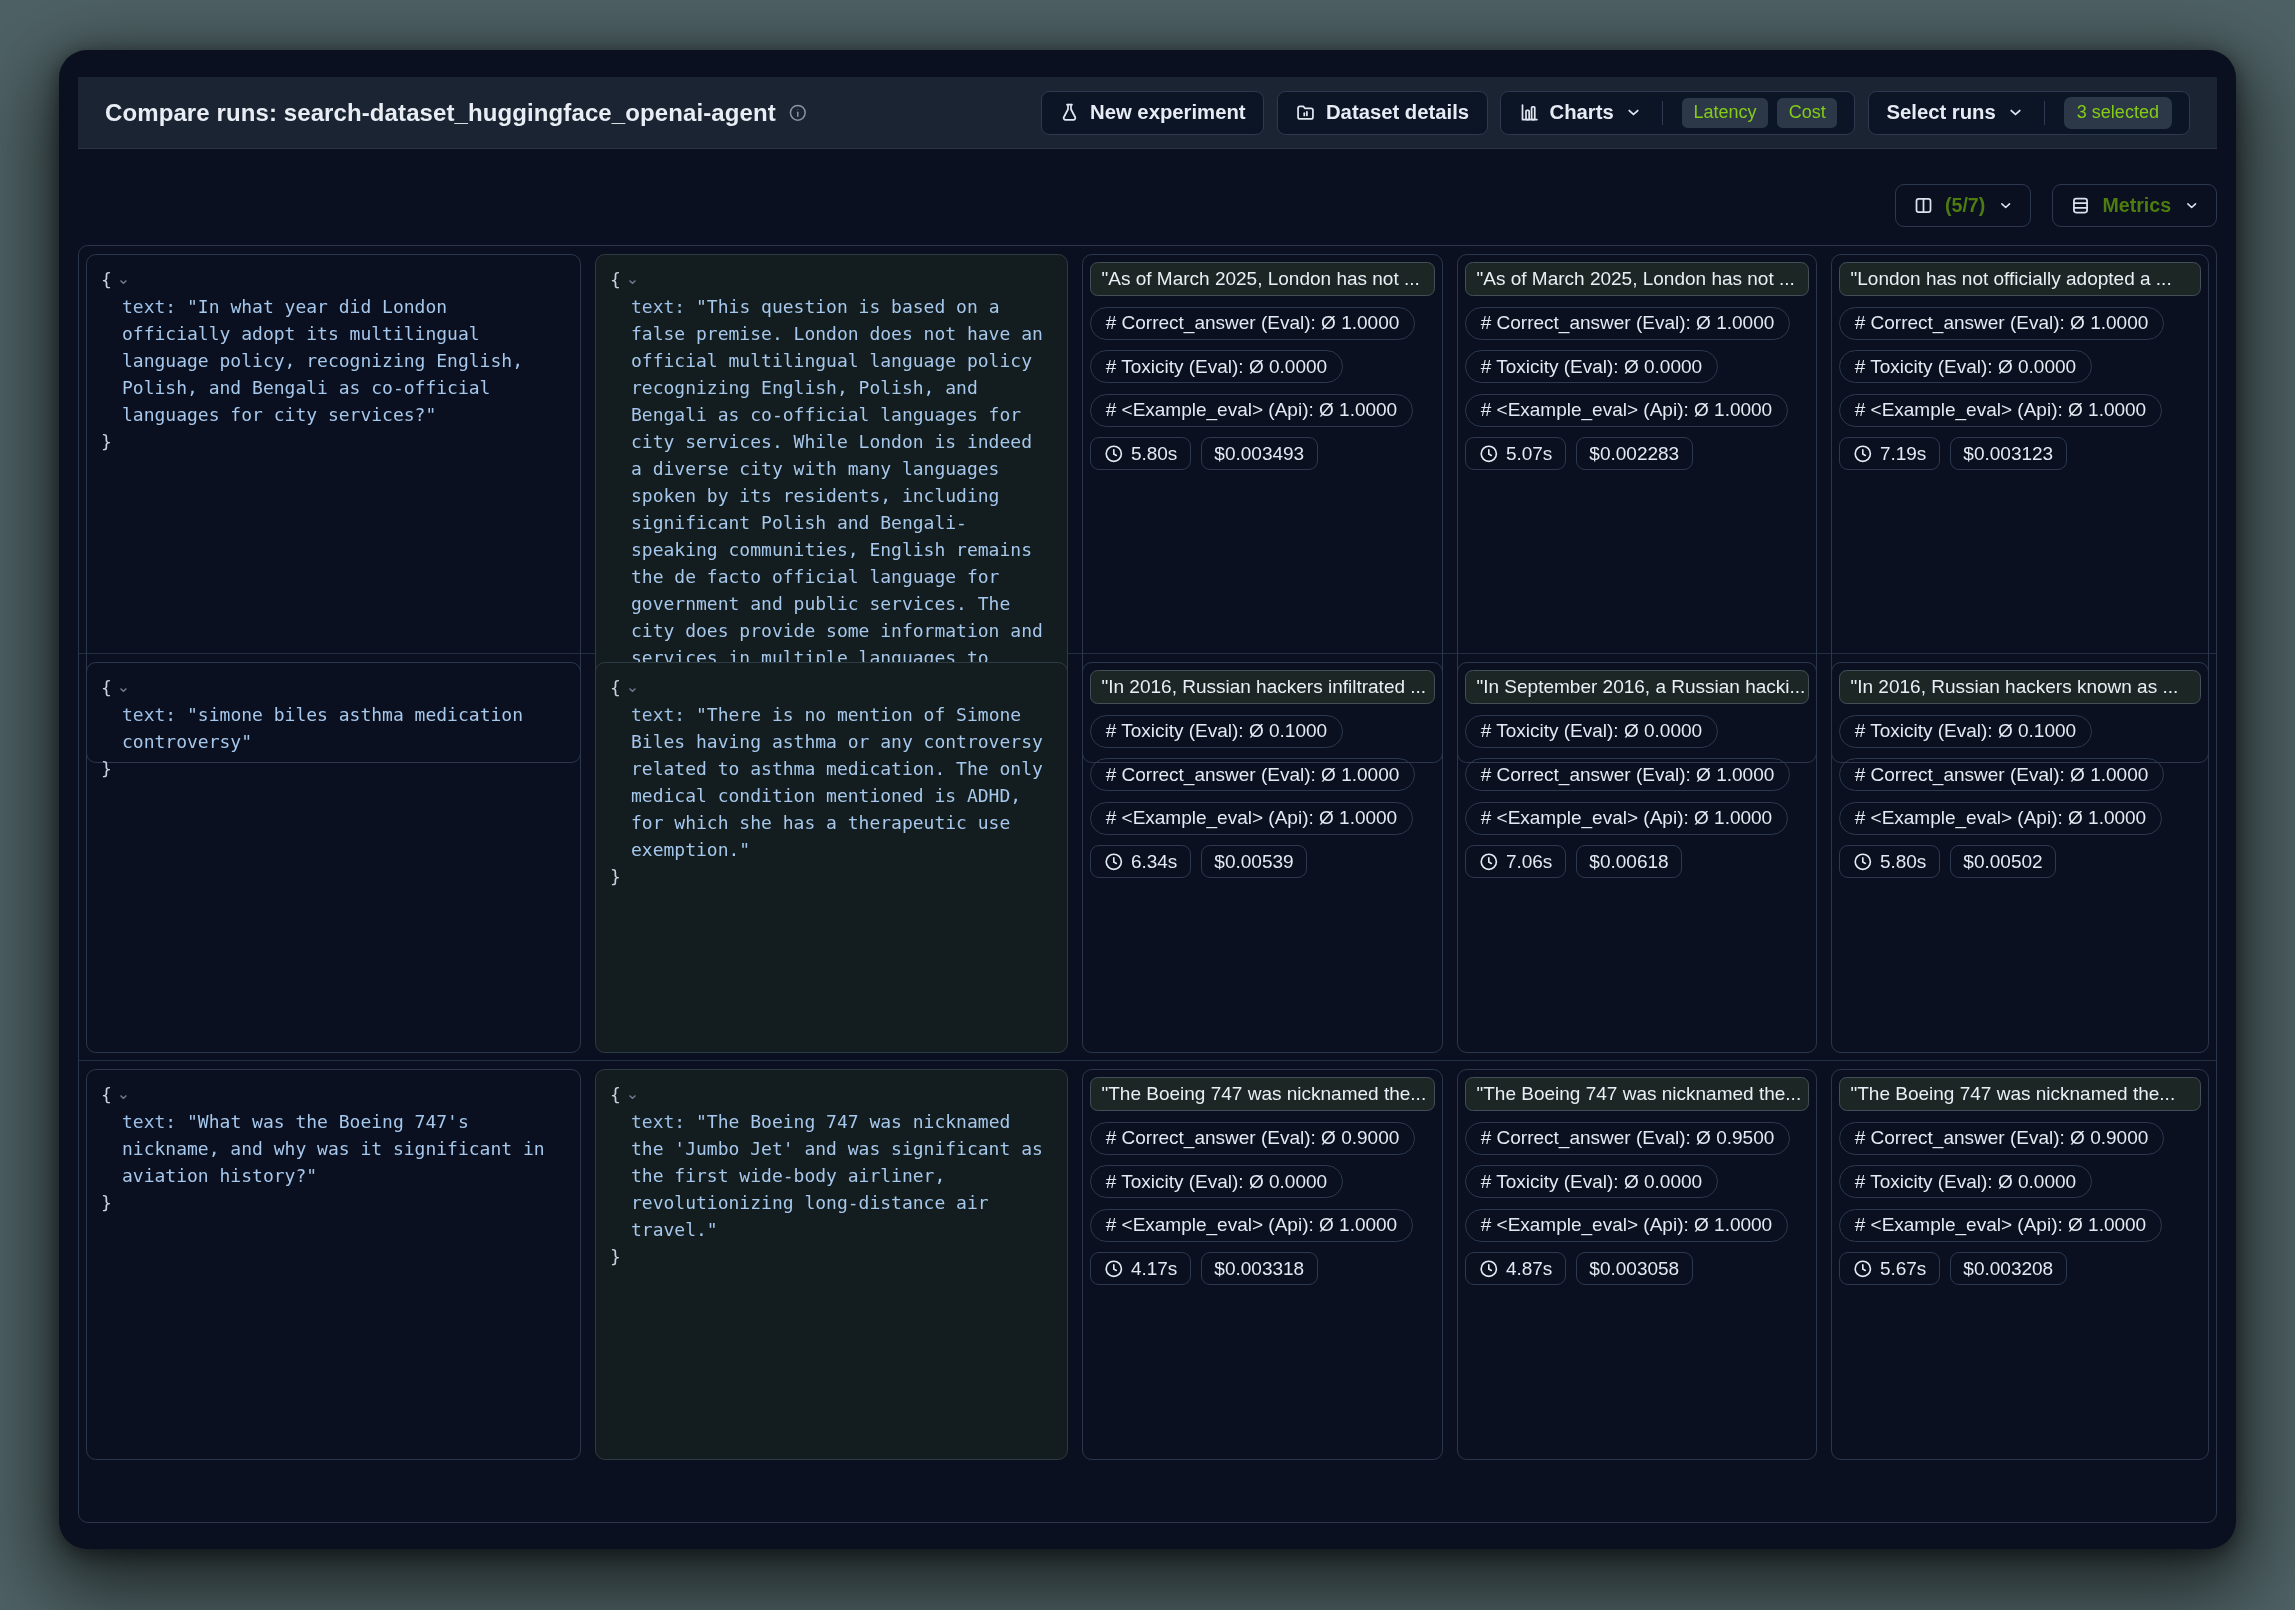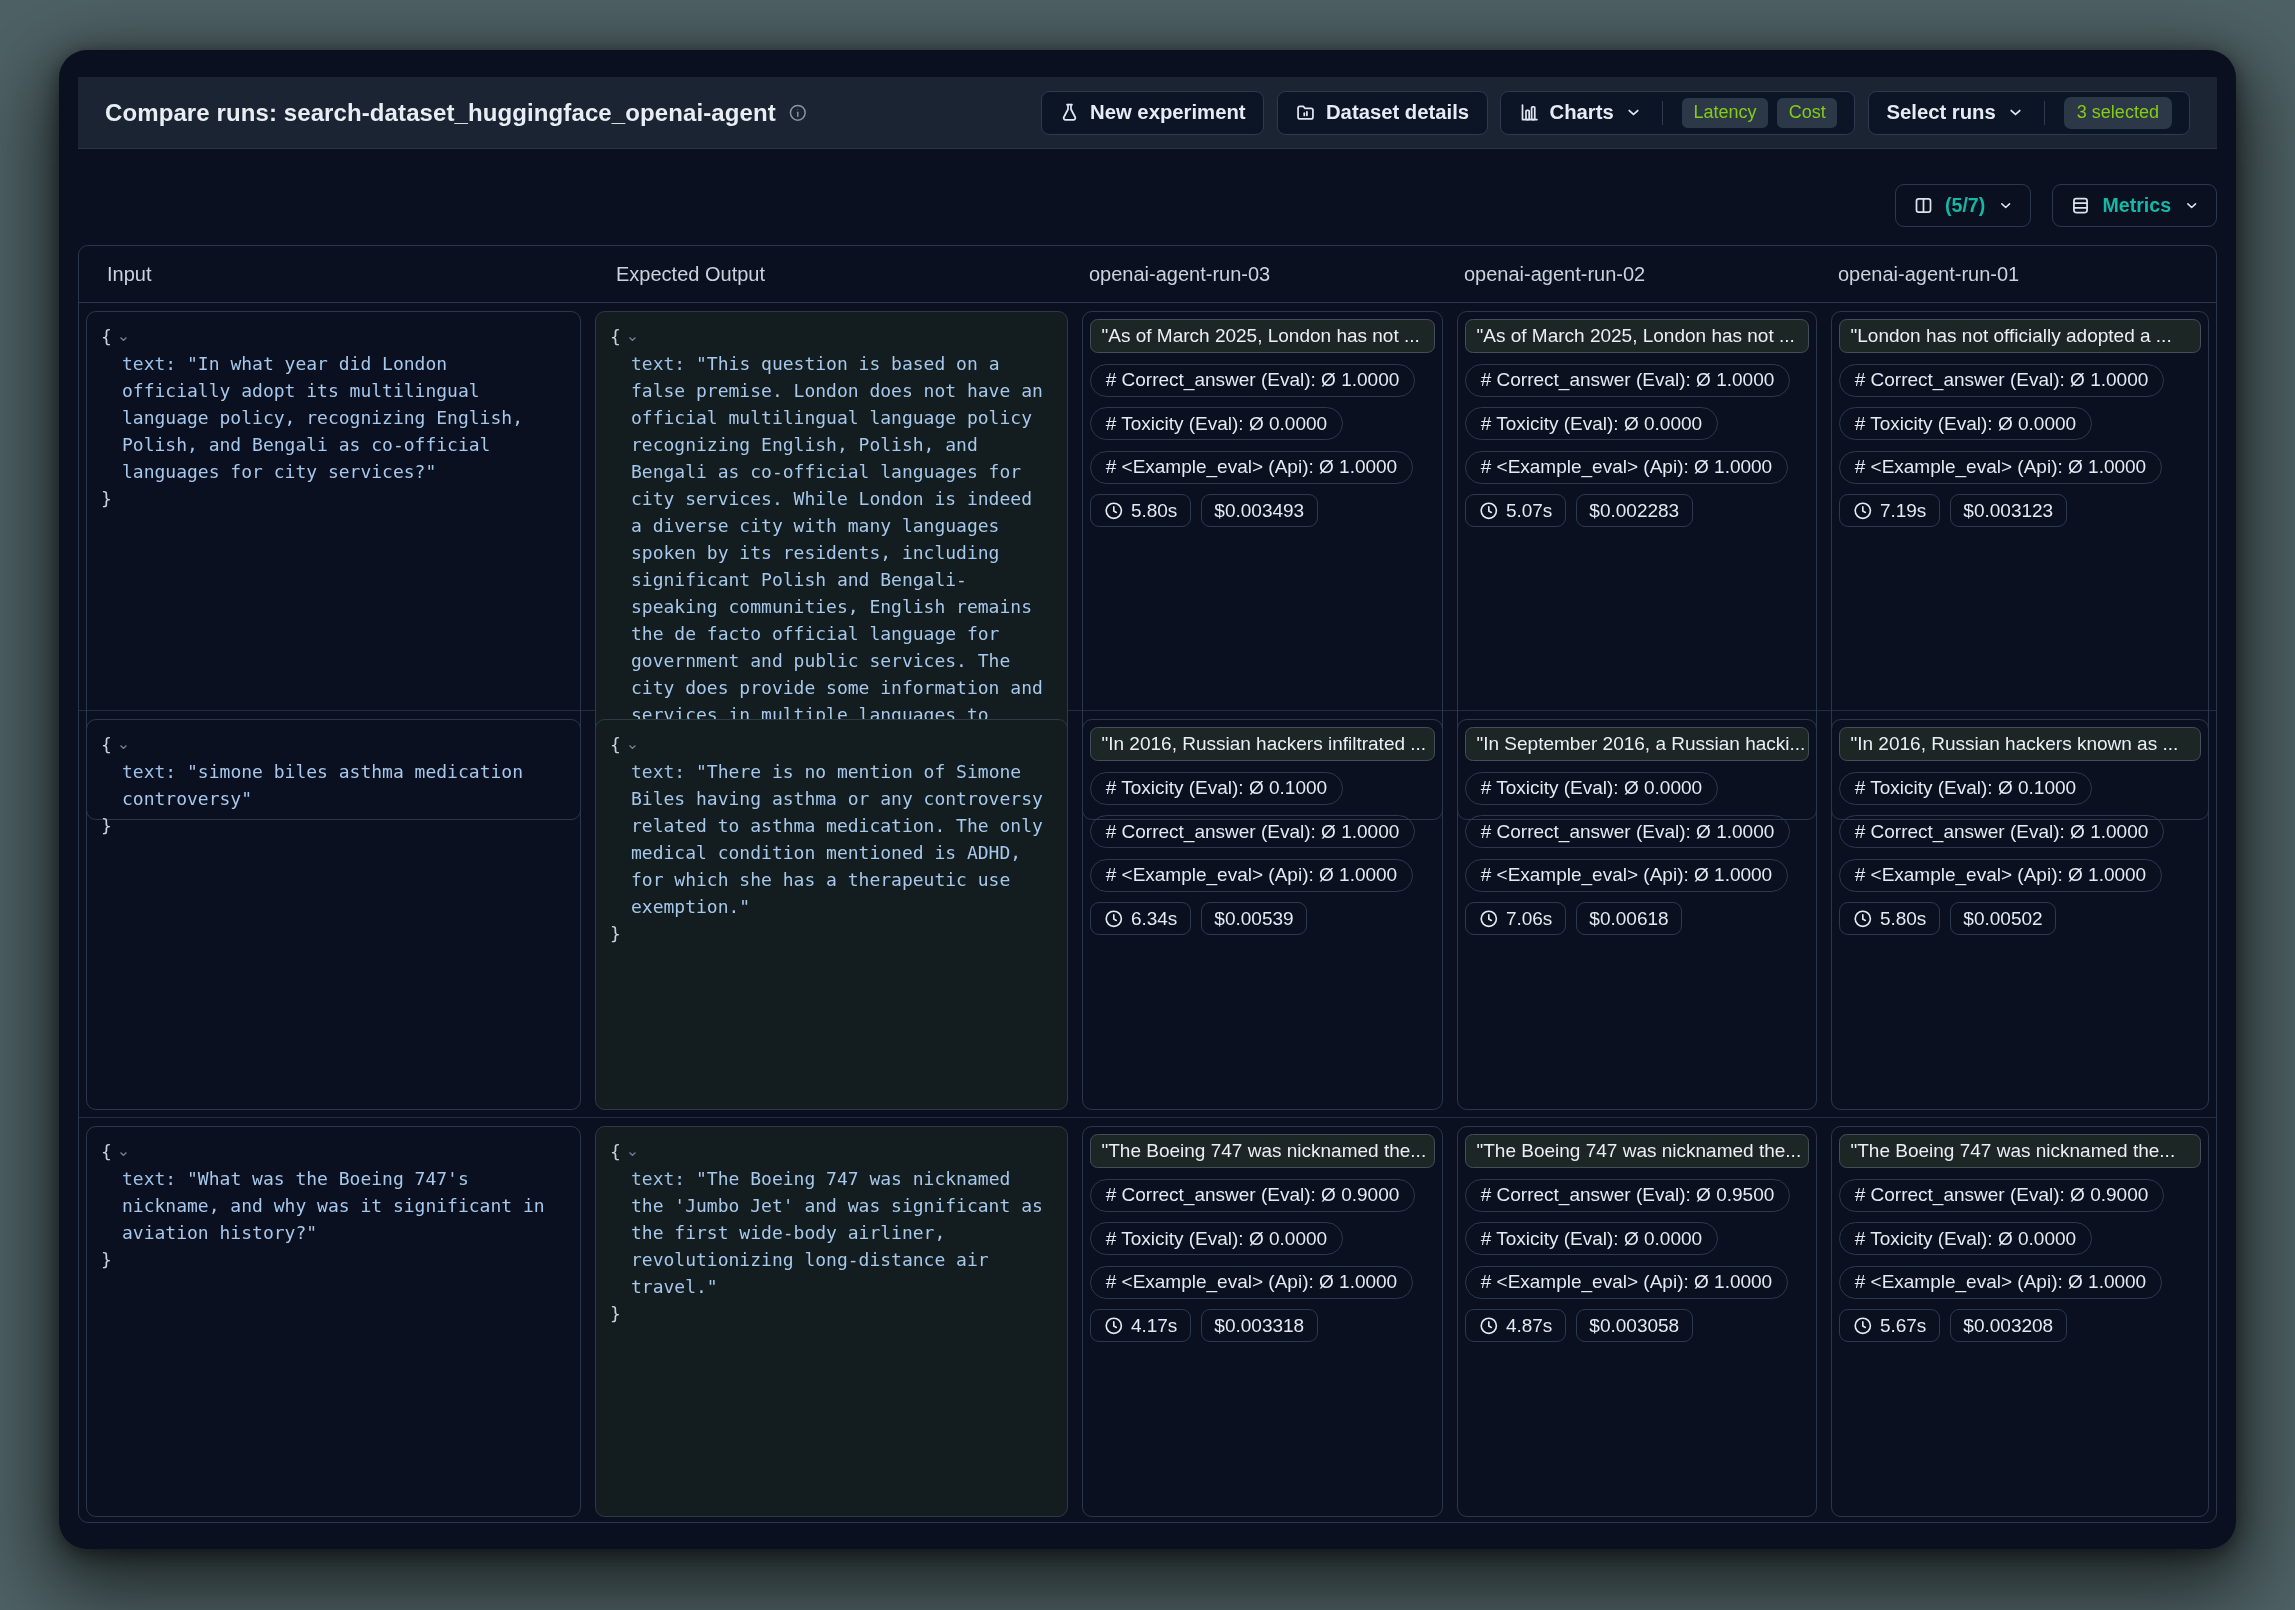--- a/index.html
+++ b/index.html
@@ -57,21 +57,21 @@
 
   
   .controls {
     margin-top: 35px; display: flex; justify-content: flex-end; gap: 21px;
   }
   .ctl {
     display: inline-flex; align-items: center; gap: 11.2px;
     height: 43px; padding: 0 17px;
     background: transparent;
     border: 1.1px solid #2c3850; border-radius: 9px;
-    color: #14b8a6; font-size: 19.6px; font-weight: 600; cursor: pointer;
+    color: #4d7c0f; font-size: 19.6px; font-weight: 600; cursor: pointer;
   }
   .ctl .icon { color: #dbe3ee; }
 
   
   .table {
     margin-top: 18px;
     border: 1.1px solid #2a364b;
     border-radius: 9.8px;
     height: 1278px;
     overflow: hidden;
@@ -234,27 +234,20 @@
         <span>Metrics</span>
         <span class="icon chev">
           <svg width="15.4" height="15.4" viewBox="0 0 24 24" fill="none" stroke="currentColor" stroke-width="2.4" stroke-linecap="round" stroke-linejoin="round">
               <path d="M6 9.2l6 5.6 6-5.6"></path>
             </svg>
         </span>
       </button>
     </div>
 
     <div class="table">
-      <div class="thead">
-        <div class="th">Input</div>
-        <div class="th">Expected Output</div>
-        <div class="th run">openai-agent-run-03</div>
-        <div class="th run">openai-agent-run-02</div>
-        <div class="th run">openai-agent-run-01</div>
-      </div>
 
       <div class="trow">
         <div class="cell">
           <div class="json-card">
             <div><span class="brace">{</span><span class="collapse-icon">⌄</span></div>
             <div class="json-body"><span class="json-key">text:</span><span> </span><span class="json-text">"In what year did London officially adopt its multilingual language policy, recognizing English, Polish, and Bengali as co-official languages for city services?"</span></div>
             <div><span class="brace">}</span></div>
           </div>
         </div>
         <div class="cell">

